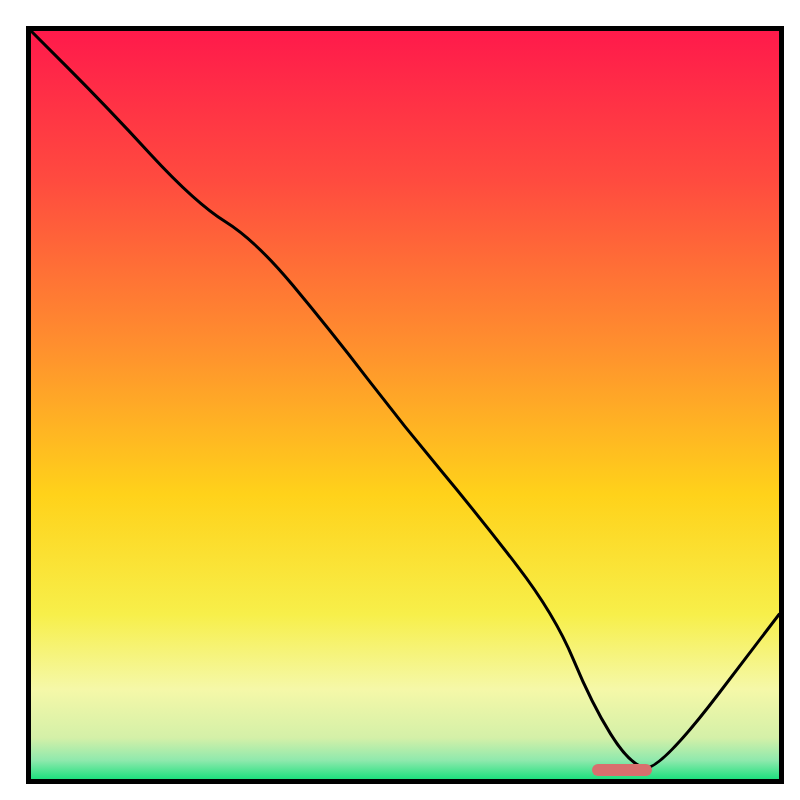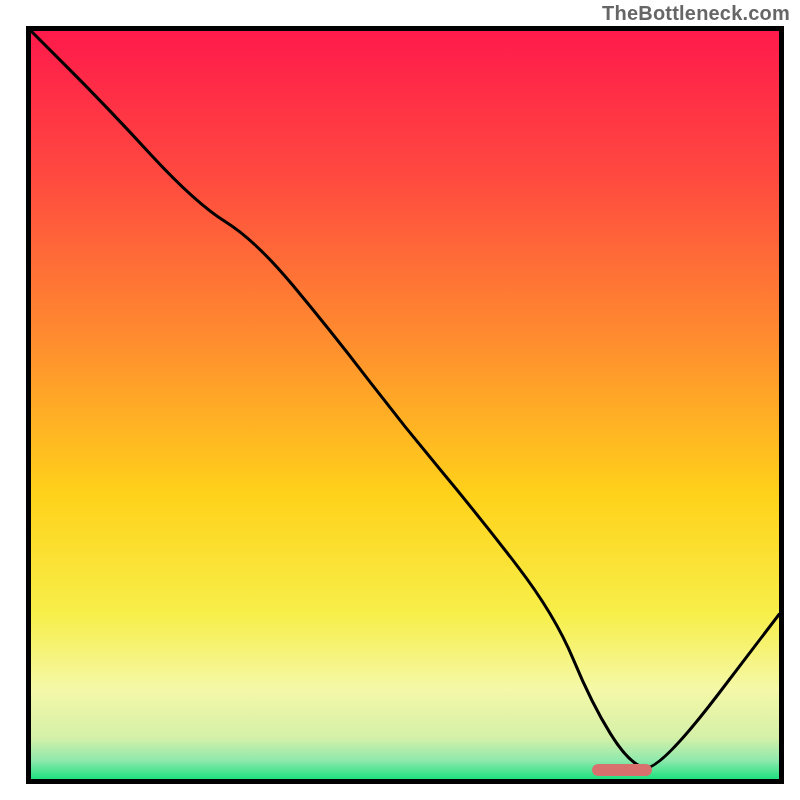--- a/index.html
+++ b/index.html
@@ -55,21 +55,20 @@
     height: 12px;
     border-radius: 6px;
     background: #d8706e;
     z-index: 5;
   }
 </style>
 </head>
 <body>
 
 <div class="stage">
-  <div class="watermark">TheBottleneck.com</div>
 
   <div class="plot-area">
 
     <svg class="gradient" viewBox="0 0 100 100" preserveAspectRatio="none">
       <defs>
         <linearGradient id="bg-grad" x1="0" y1="0" x2="0" y2="1">
             <stop offset="0%" stop-color="#ff1a4b"></stop>
             <stop offset="20%" stop-color="#ff4b3f"></stop>
             <stop offset="42%" stop-color="#ff8f2e"></stop>
             <stop offset="62%" stop-color="#ffd21a"></stop>

